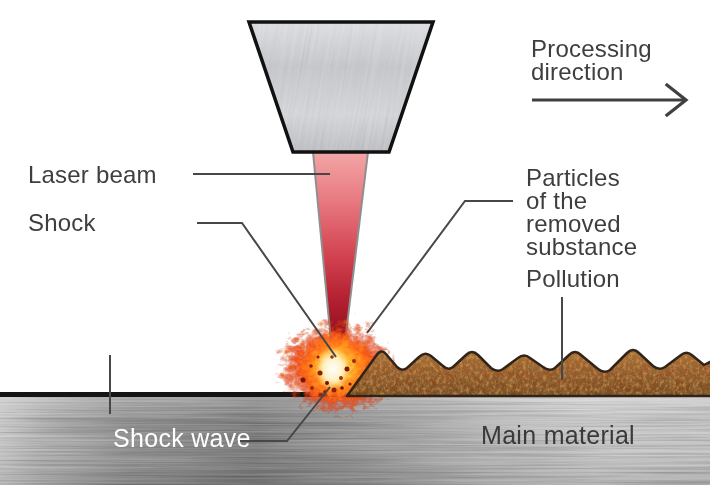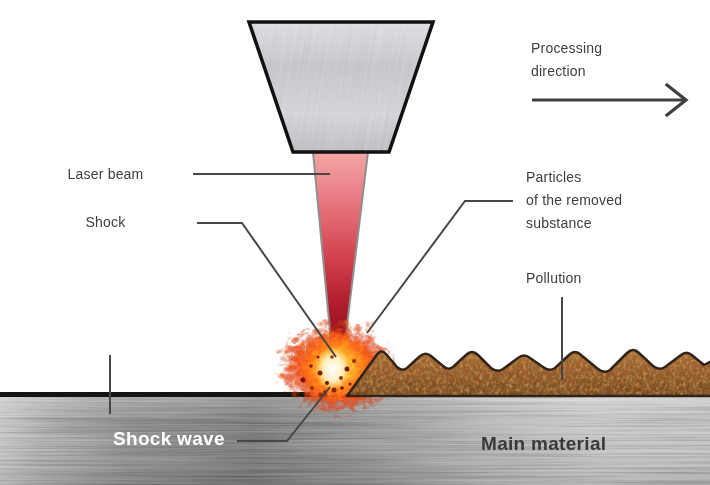--- a/index.html
+++ b/index.html
@@ -2,27 +2,27 @@
 <html style="--label-text: #3e3e3e; --label-bold-dark: #3a3a3a; --label-on-metal: #ffffff; --leader-line: #474747; --laser-beam-top: #f3a6a6; --laser-beam-bottom: #8d0f1e; --plasma-core: #fff7d9; --plasma-flame: #ff8a1e; --rust-brown: #9a5a26; --metal-light: #cdcdcd; --metal-dark: #7b7b7b; --head-metal: #c9cbcf; --outline-black: #111111;"><head>
 <meta charset="utf-8">
 <style>
   html,body{margin:0;padding:0;background:#ffffff;}
   .stage{
     position:relative;width:710px;height:485px;background:#ffffff;overflow:hidden;
     font-family:"Liberation Sans",sans-serif;
   }
   .scene{position:absolute;left:0;top:0;}
   .lbl{
-    position:absolute;font-size:14px;line-height:23px;letter-spacing:.2px;
+    position:absolute;font-size:24px;line-height:23px;letter-spacing:.2px;
     color:var(--label-text,#3e3e3e);white-space:pre-line;
   }
-  .lbl.right{text-align:center;}
-  .lbl.bold{font-weight:700;font-size:19px;letter-spacing:.3px;}
+  .lbl.right{text-align:left;}
+  .lbl.bold{font-weight:400;font-size:25px;letter-spacing:.3px;}
   .lbl.on-metal{color:var(--label-on-metal,#ffffff);}
-  .lbl.dark-bold{color:var(--label-bold-dark,#3a3a3a);margin-top:8px;}
+  .lbl.dark-bold{color:var(--label-bold-dark,#3a3a3a);}
   #lbl-laser-beam{top:163px;left:28px;width:155px;}
   #lbl-plasma{top:211px;left:28px;width:155px;}
   #lbl-processing{top:37px;left:531px;width:130px;}
   #lbl-particles{top:166px;left:526px;width:160px;}
   #lbl-pollution{top:267px;left:526px;width:120px;}
   #lbl-cleaned{top:306px;left:73px;width:100px;}
   #lbl-shock{top:427px;left:113px;width:140px;}
   #lbl-main{top:424px;left:481px;width:160px;}
 </style>
 </head>

